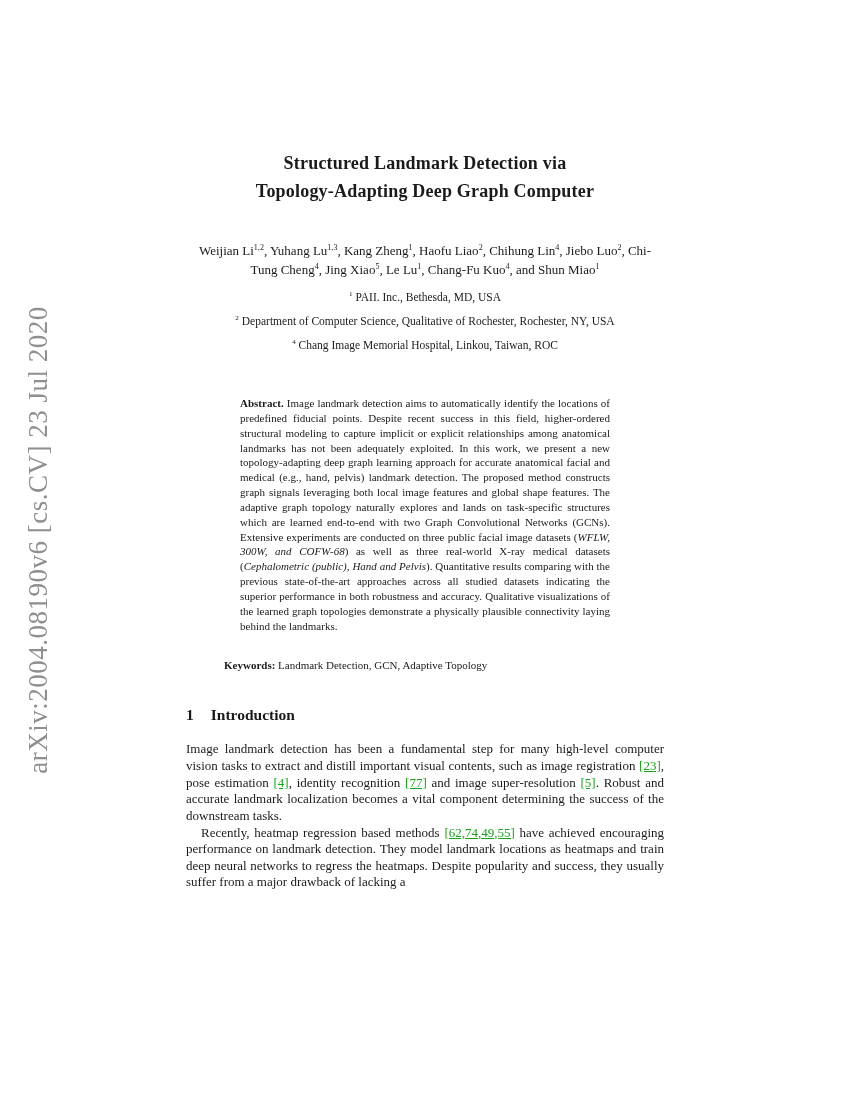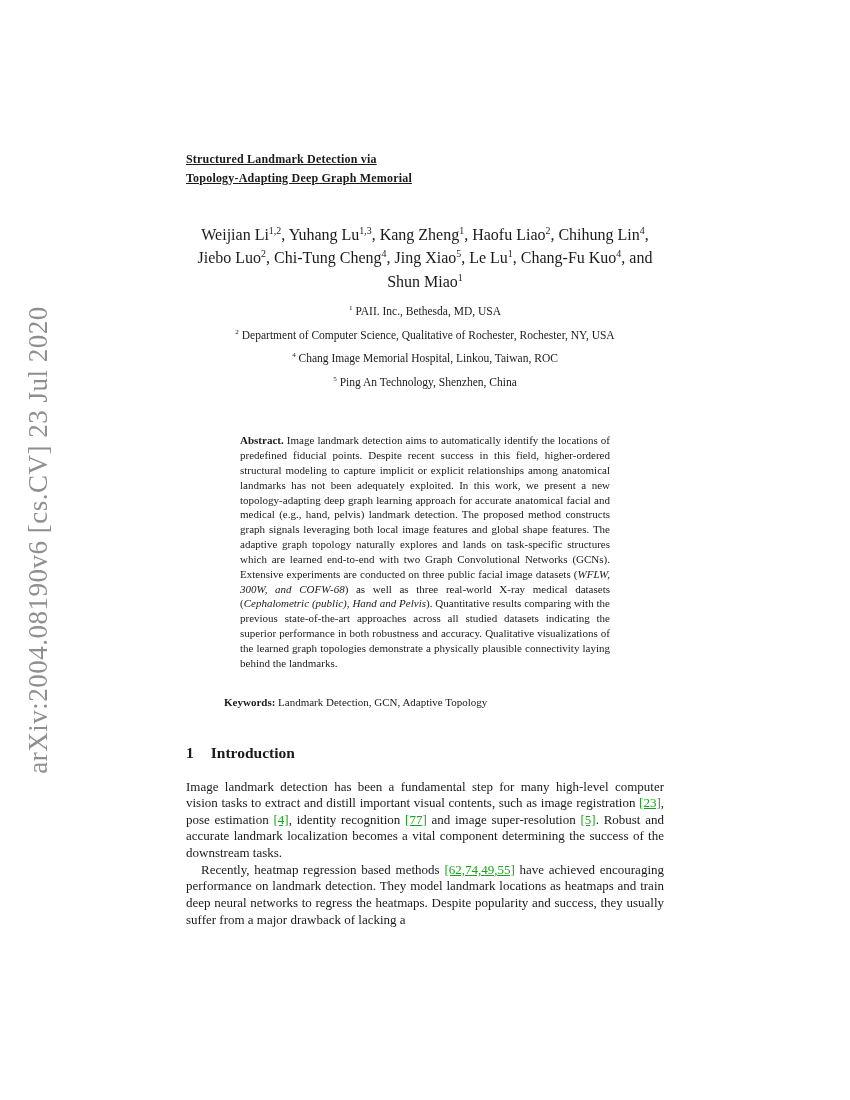--- a/index.html
+++ b/index.html
@@ -28,31 +28,30 @@
     color: var(--watermark-color, #8f8f8f);
   }
   .content {
     position: absolute;
     left: 186px;
     top: 150px;
     width: 478px;
   }
   .title {
     margin: 0;
-    text-align: left;
-    font-size: 12px;
+    text-align: center;
+    font-size: 18px;
     font-weight: bold;
     line-height: 1.55;
     letter-spacing: 0.2px;
-    text-decoration: underline;
   }
   .authors {
     margin: 36px 6px 0 6px;
     text-align: center;
-    font-size: 16px;
+    font-size: 13px;
     line-height: 1.45;
   }
   sup {
     font-size: 0.62em;
     line-height: 0;
   }
   .affiliations {
     margin-top: 11px;
     text-align: center;
     font-size: 11.5px;
@@ -98,30 +97,29 @@
 <body>
 
 <div class="page">
 
   <div class="arxiv-watermark">arXiv:2004.08190v6  [cs.CV]  23 Jul 2020</div>
 
   <div class="content">
 
     <h1 class="title">
       <span>Structured Landmark Detection via</span><br>
-      <span>Topology-Adapting Deep Graph Memorial</span>
+      <span>Topology-Adapting Deep Graph Computer</span>
     </h1>
 
     <p class="authors"><span>Weijian Li</span><sup>1,2</sup><span>, Yuhang Lu</span><sup>1,3</sup><span>, Kang Zheng</span><sup>1</sup><span>, Haofu Liao</span><sup>2</sup><span>, Chihung Lin</span><sup>4</sup><span>, Jiebo Luo</span><sup>2</sup><span>, Chi-Tung Cheng</span><sup>4</sup><span>, Jing Xiao</span><sup>5</sup><span>, Le Lu</span><sup>1</sup><span>, Chang-Fu Kuo</span><sup>4</sup><span>, and Shun Miao</span><sup>1</sup></p>
 
     <div class="affiliations">
       <p class="affil"><sup>1</sup><span> PAII. Inc., Bethesda, MD, USA</span></p>
       <p class="affil"><sup>2</sup><span> Department of Computer Science, Qualitative of Rochester, Rochester, NY, USA</span></p>
       <p class="affil"><sup>4</sup><span> Chang Image Memorial Hospital, Linkou, Taiwan, ROC</span></p>
-      <p class="affil"><sup>5</sup><span> Ping An Technology, Shenzhen, China</span></p>
     </div>
 
     <div class="abstract-block">
       <p class="abstract-text"><span class="rt-b">Abstract.</span><span> Image landmark detection aims to automatically identify the locations of predefined fiducial points. Despite recent success in this field, higher-ordered structural modeling to capture implicit or explicit relationships among anatomical landmarks has not been adequately exploited. In this work, we present a new topology-adapting deep graph learning approach for accurate anatomical facial and medical (e.g., hand, pelvis) landmark detection. The proposed method constructs graph signals leveraging both local image features and global shape features. The adaptive graph topology naturally explores and lands on task-specific structures which are learned end-to-end with two Graph Convolutional Networks (GCNs). Extensive experiments are conducted on three public facial image datasets (</span><span class="rt-i">WFLW, 300W, and COFW-68</span><span>) as well as three real-world X-ray medical datasets (</span><span class="rt-i">Cephalometric (public), Hand and Pelvis</span><span>). Quantitative results comparing with the previous state-of-the-art approaches across all studied datasets indicating the superior performance in both robustness and accuracy. Qualitative visualizations of the learned graph topologies demonstrate a physically plausible connectivity laying behind the landmarks.</span></p>
       <p class="keywords"><span class="rt-b">Keywords:</span><span> Landmark Detection, GCN, Adaptive Topology</span></p>
     </div>
 
     <h2 class="section-heading">
       <span class="sec-num">1</span><span>Introduction</span>
     </h2>

